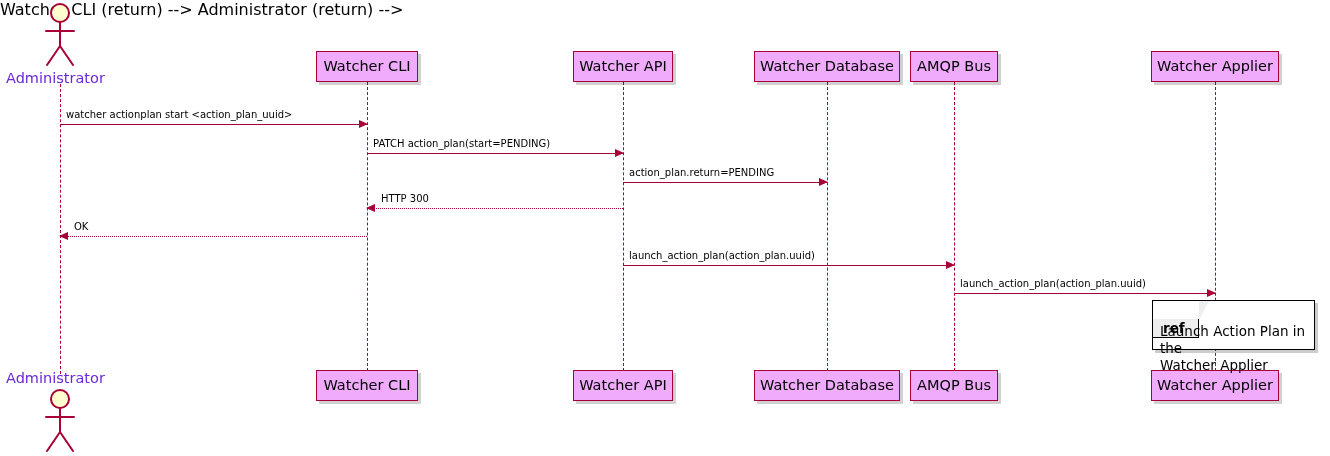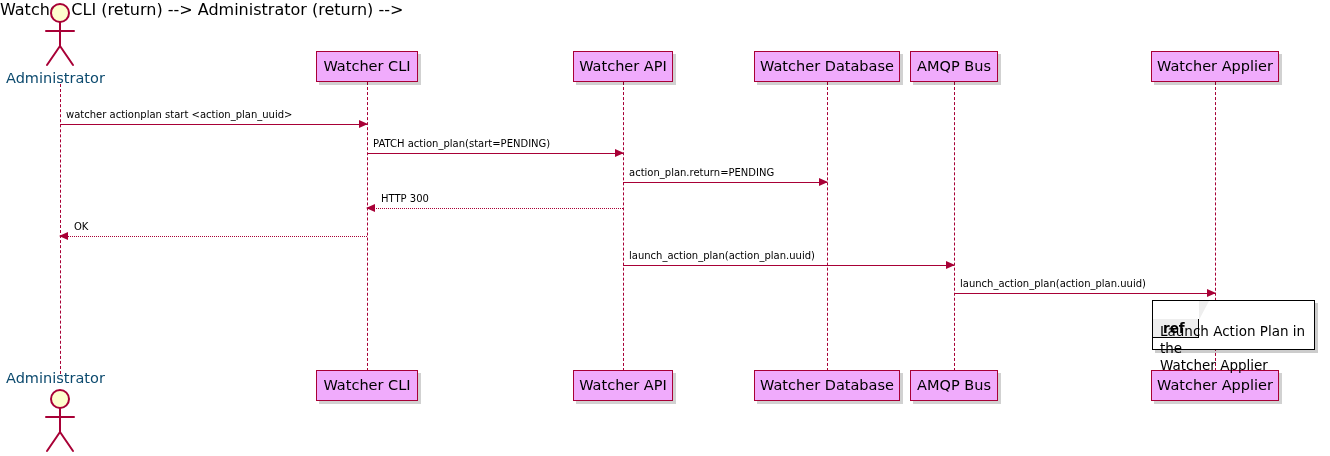--- a/index.html
+++ b/index.html
@@ -32,21 +32,21 @@
     justify-content:center;
     white-space:nowrap;
     box-sizing:border-box;
   }
 
   
   .actor{position:absolute;}
   .actor-label{
     position:absolute;
     font-size:14.5px;
-    color:#0c4a6e;
+    color:#6d28d9;
     white-space:nowrap;
   }
 
   
   .msg{position:absolute;height:0;}
   .msg .line{
     position:absolute;left:0;top:0;width:100%;height:0;
     border-top:1.5px solid #A80036;
   }
   .msg.dotted .line{border-top:1.5px dotted #A80036;}

